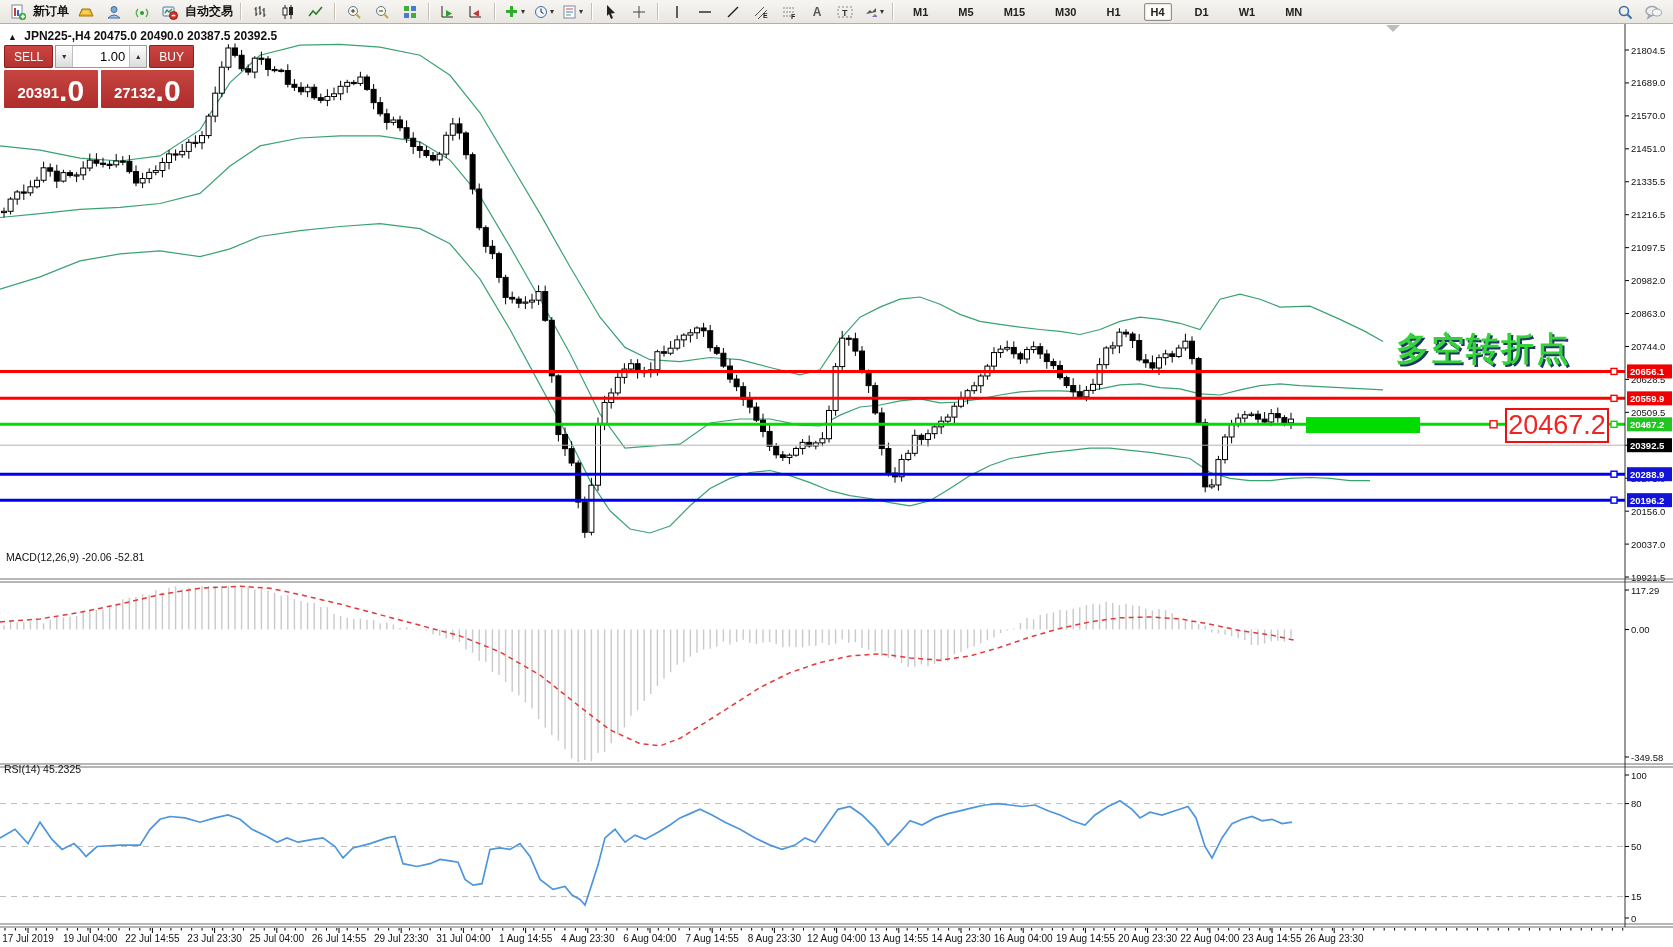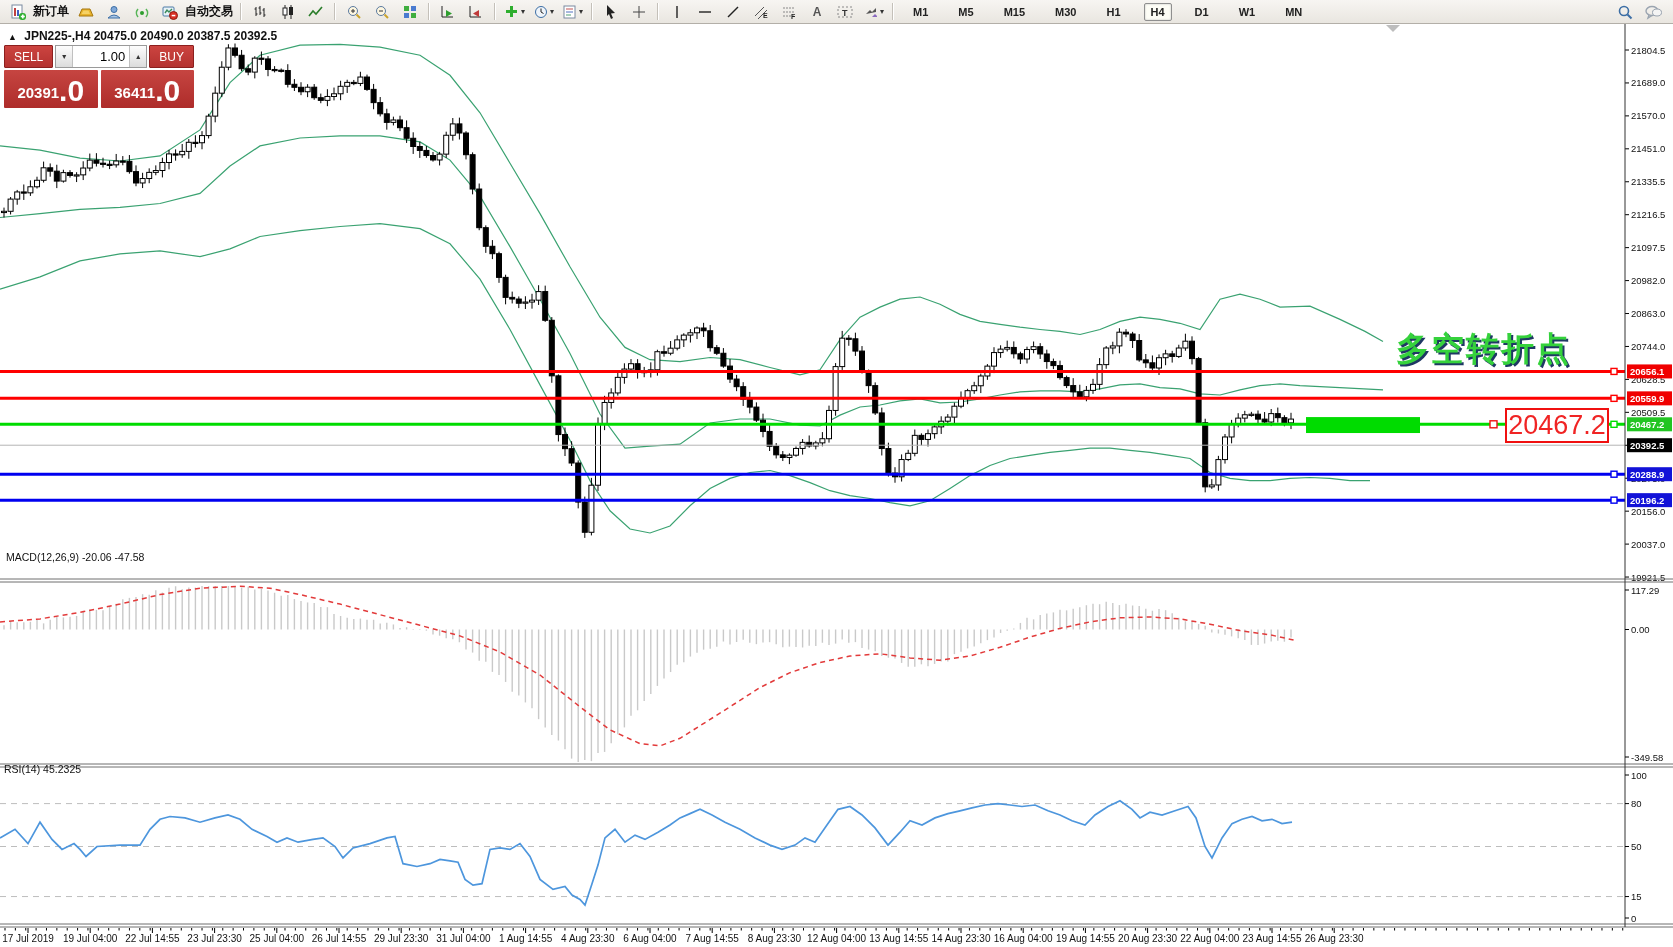--- a/index.html
+++ b/index.html
@@ -287,21 +287,21 @@
       <button class="tp-inc">▲</button>
     </div>
     <button class="tp-buy">BUY</button>
   </div>
   <div class="tp-row2">
     <div class="tp-price">
       <span class="main">20391</span>
       <span class="big">.0</span>
     </div>
     <div class="tp-price">
-      <span class="main">36411</span>
+      <span class="main">27132</span>
       <span class="big">.0</span>
     </div>
   </div>
 </div>
 
 <svg id="chart-svg" width="1673" height="923" viewBox="0 24 1673 923">
     <g>
       <line x1="1625" y1="50" x2="1629" y2="50" stroke="#000" stroke-width="1"></line>
       <text x="1631" y="53.5" class="axis-text" text-anchor="start">21804.5</text>
       <line x1="1625" y1="82.94" x2="1629" y2="82.94" stroke="#000" stroke-width="1"></line>
@@ -1596,21 +1596,21 @@
       <line x1="1625" y1="846.5" x2="1629" y2="846.5" stroke="#000" stroke-width="1"></line>
       <text x="1631" y="850" class="axis-text" text-anchor="start">50</text>
       <line x1="1625" y1="896.55" x2="1629" y2="896.55" stroke="#000" stroke-width="1"></line>
       <text x="1631" y="900.05" class="axis-text" text-anchor="start">15</text>
       <line x1="1625" y1="918" x2="1629" y2="918" stroke="#000" stroke-width="1"></line>
       <text x="1631" y="921.5" class="axis-text" text-anchor="start">0</text>
     </g>
   </svg>
 
 <div class="pane-label" style="left:6px;top:551px;">
-  <span>MACD(12,26,9)</span> <span>-20.06 -47.58</span>
+  <span>MACD(12,26,9)</span> <span>-20.06 -52.81</span>
 </div>
 <div class="pane-label" style="left:4px;top:763px;">
   <span>RSI(14)</span> <span>45.2325</span>
 </div>
 
 <div class="cn-note">多空转折点</div>
 <div class="price-callout">20467.2</div>
 <div class="shift-triangle"></div>
 
 </body></html>

